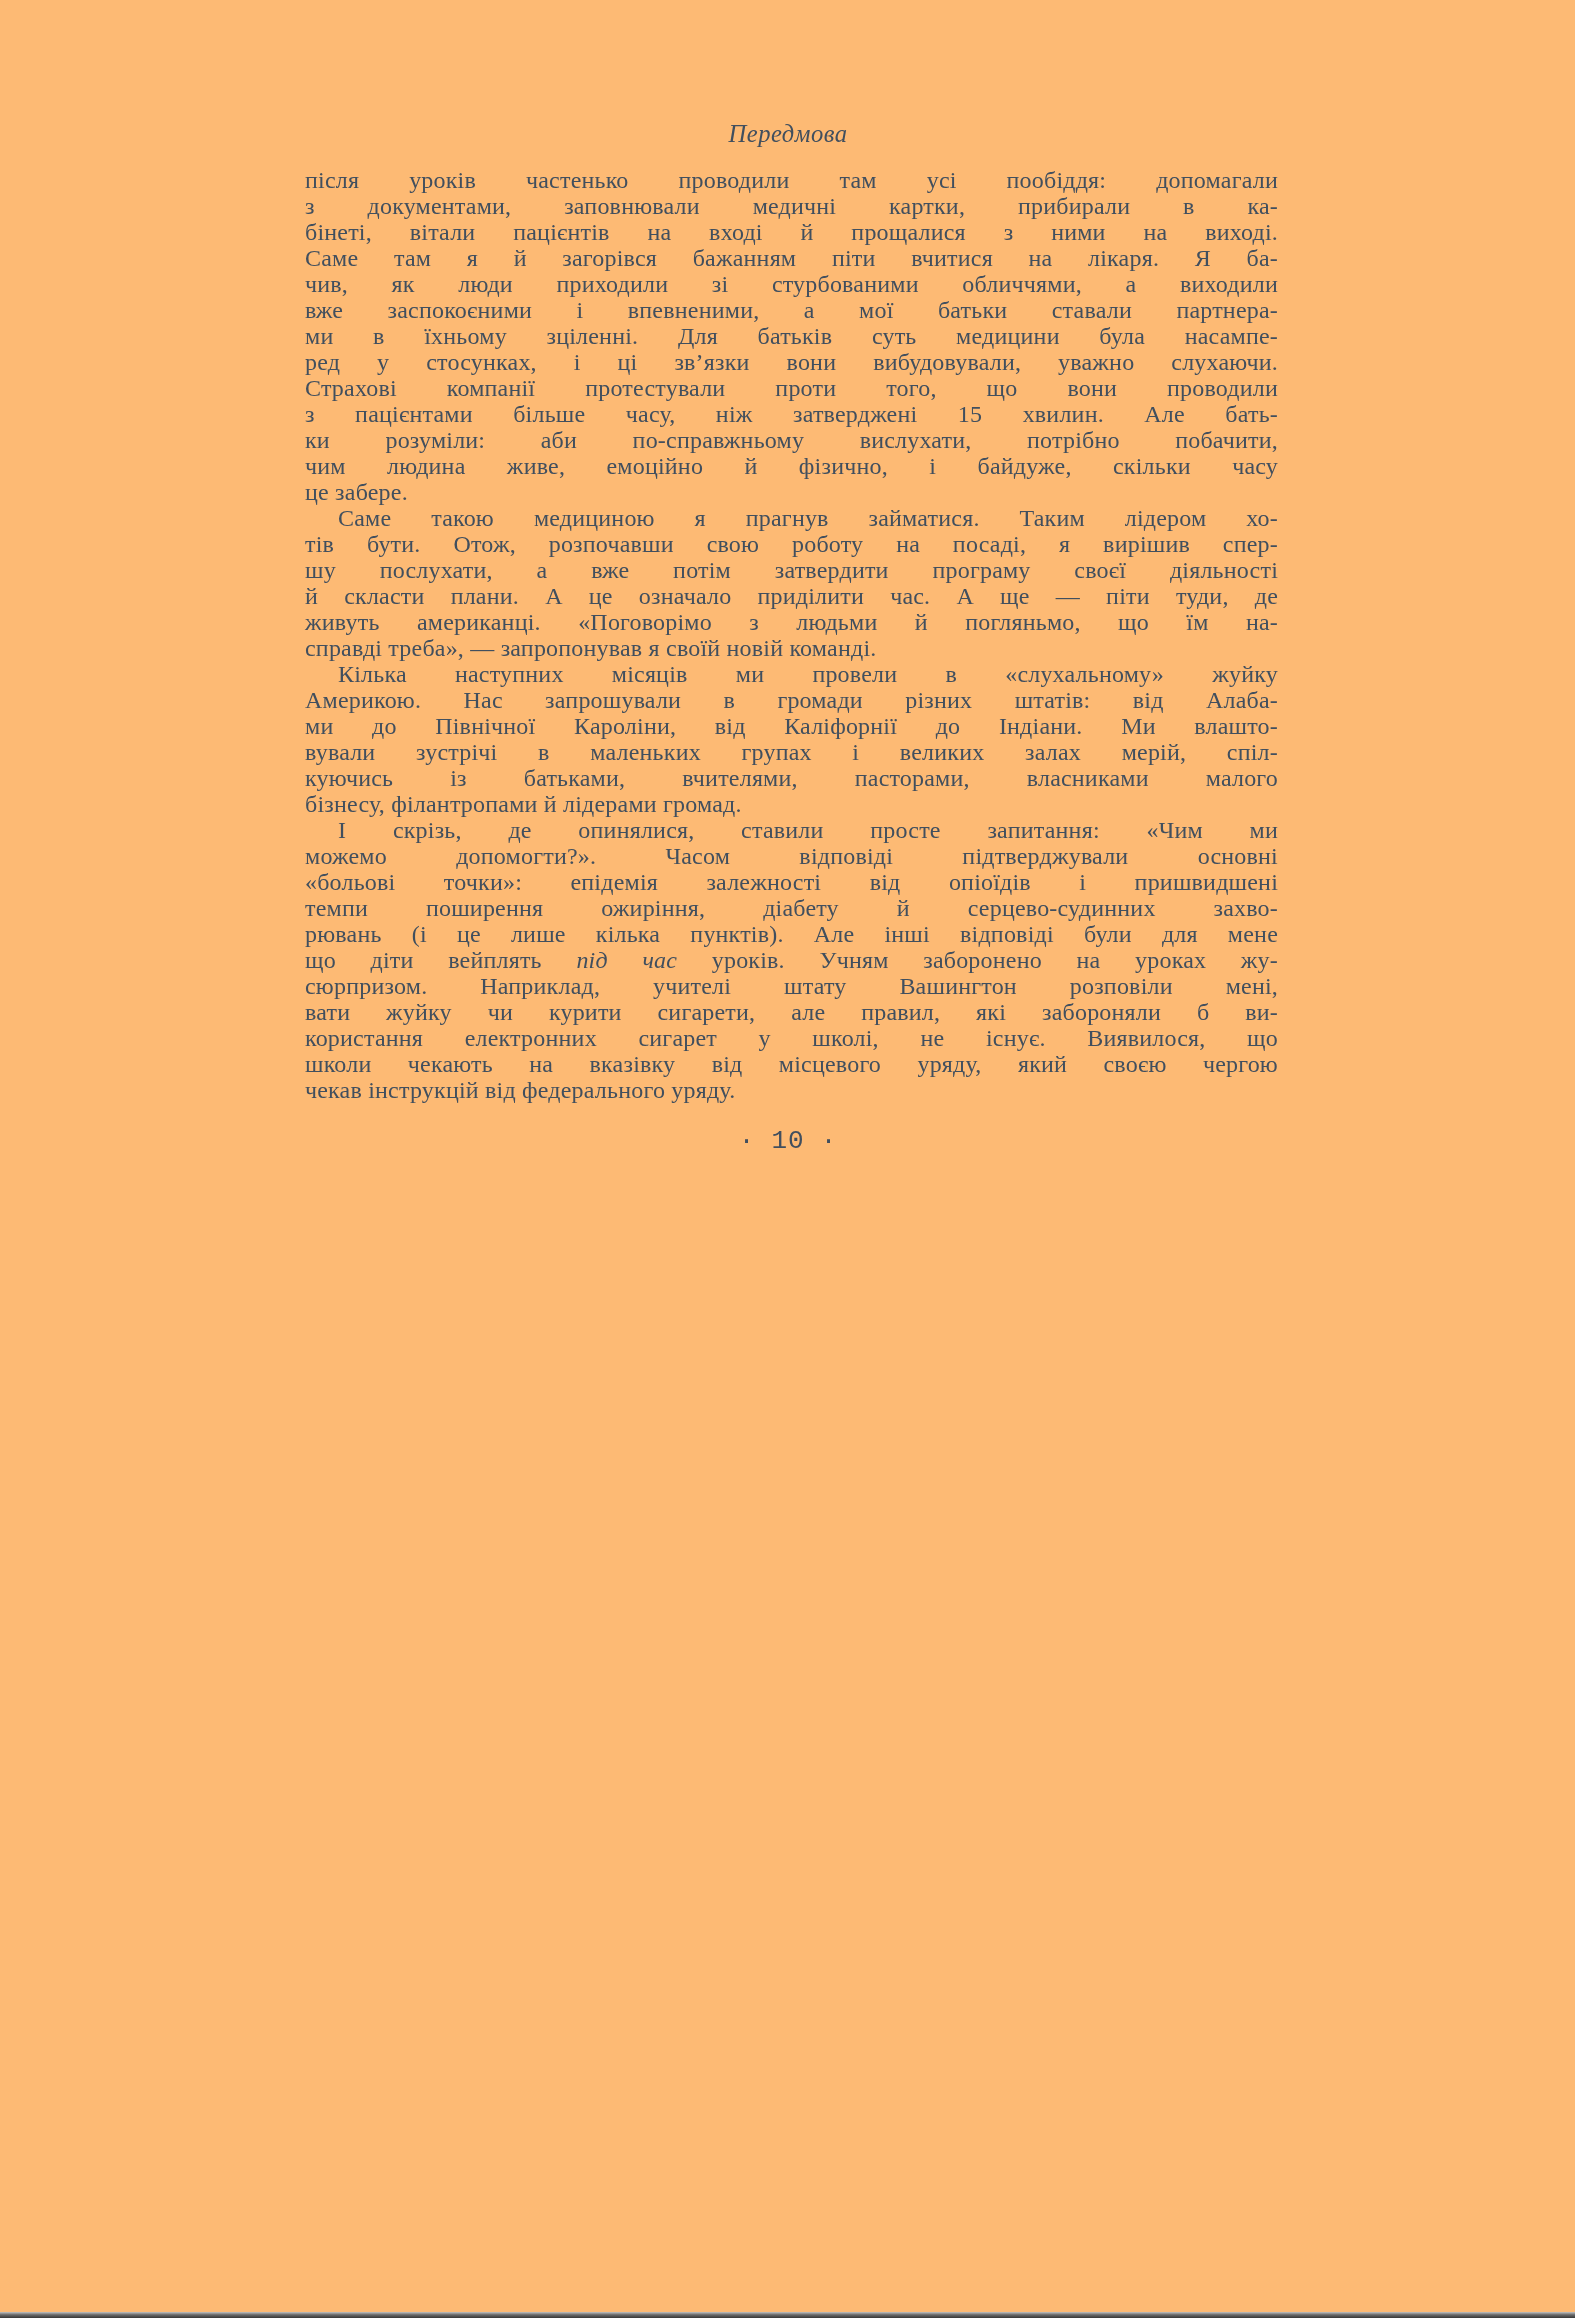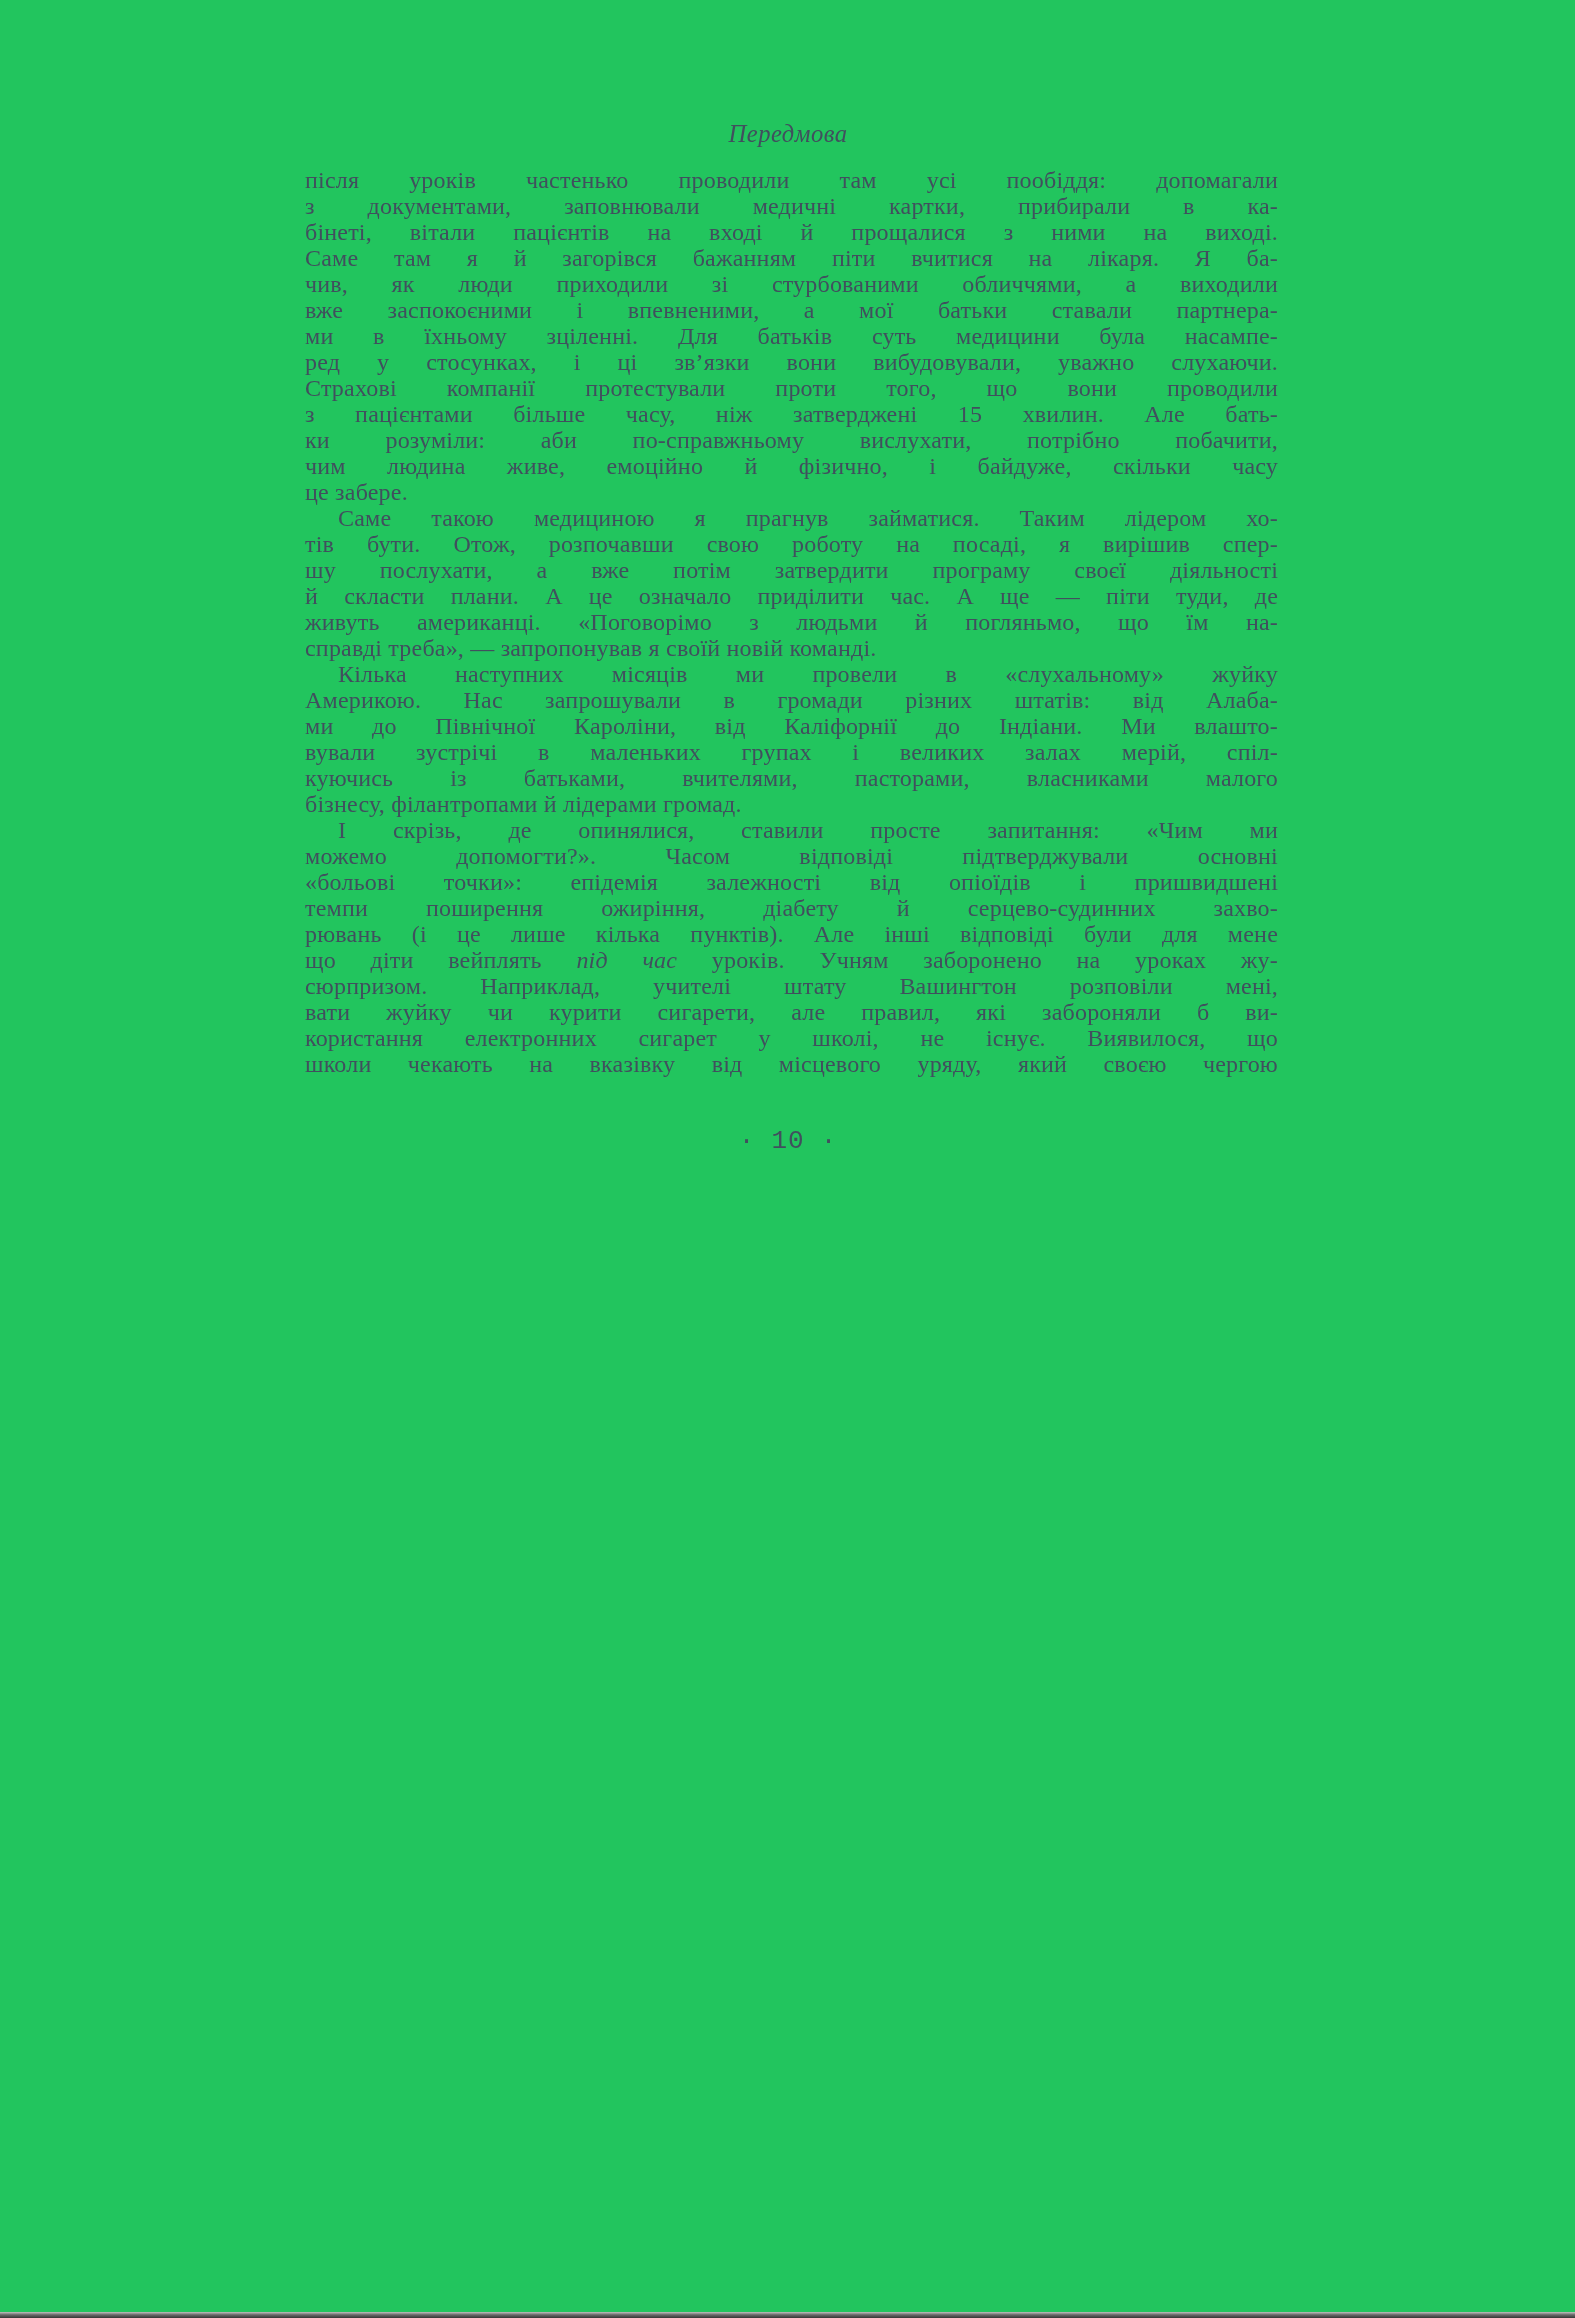--- a/index.html
+++ b/index.html
@@ -11,21 +11,21 @@
     height: 2319px;
     background: #fefefe;
     font-family: "Liberation Serif", "DejaVu Serif", serif;
     color: #414f5e;
     overflow: hidden;
   }
   .page {
     position: relative;
     width: 1576px;
     height: 2319px;
-    background: #22c55e;
+    background: #fdba74;
   }
   .chapter-title {
     position: absolute;
     top: 120px;
     left: 0;
     width: 100%;
     text-align: center;
     font-style: italic;
     font-size: 24.6px;
     letter-spacing: 0.5px;
@@ -117,20 +117,21 @@
         <div class="line"><span>І скрізь, де опинялися, ставили просте запитання: «Чим ми</span></div>
         <div class="line"><span>можемо допомогти?». Часом відповіді підтверджували основні</span></div>
         <div class="line"><span>«больові точки»: епідемія залежності від опіоїдів і пришвидшені</span></div>
         <div class="line"><span>темпи поширення ожиріння, діабету й серцево-судинних захво-</span></div>
         <div class="line"><span>рювань (і це лише кілька пунктів). Але інші відповіді були для мене</span></div>
         <div class="line"><span>що діти вейплять </span><i>під час</i><span> уроків. Учням заборонено на уроках жу-</span></div>
         <div class="line"><span>сюрпризом. Наприклад, учителі штату Вашингтон розповіли мені,</span></div>
         <div class="line"><span>вати жуйку чи курити сигарети, але правил, які забороняли б ви-</span></div>
         <div class="line"><span>користання електронних сигарет у школі, не існує. Виявилося, що</span></div>
         <div class="line"><span>школи чекають на вказівку від місцевого уряду, який своєю чергою</span></div>
+        <div class="line last"><span>чекав інструкцій від федерального уряду.</span></div>
       </div>
     </div>
 
   <div class="page-number">· 10 ·</div>
 
   <div class="page-bottom-edge"></div>
 </div>
 
 
 </body></html>

